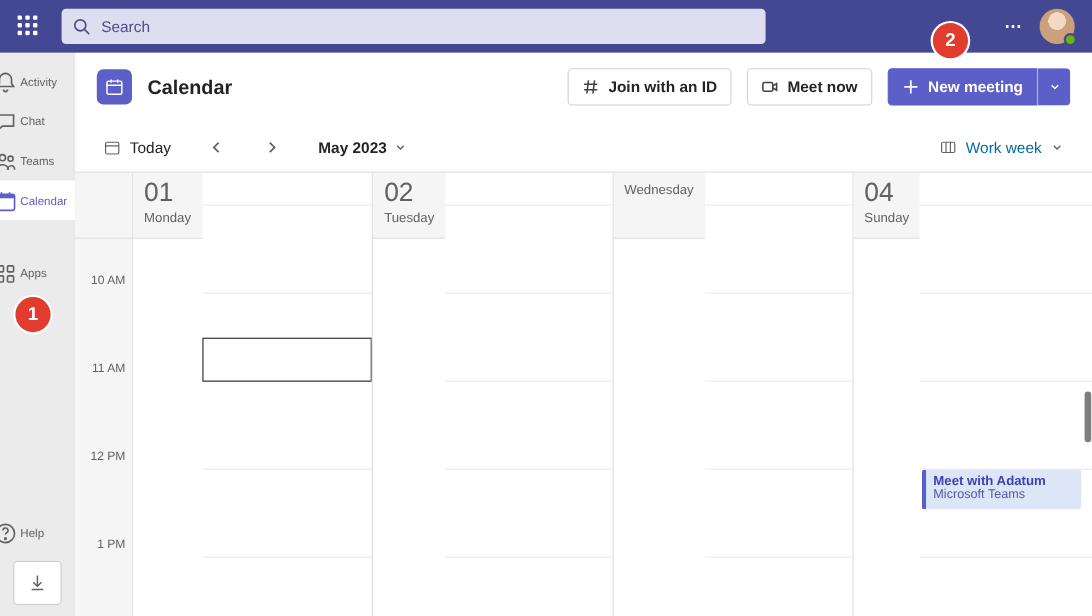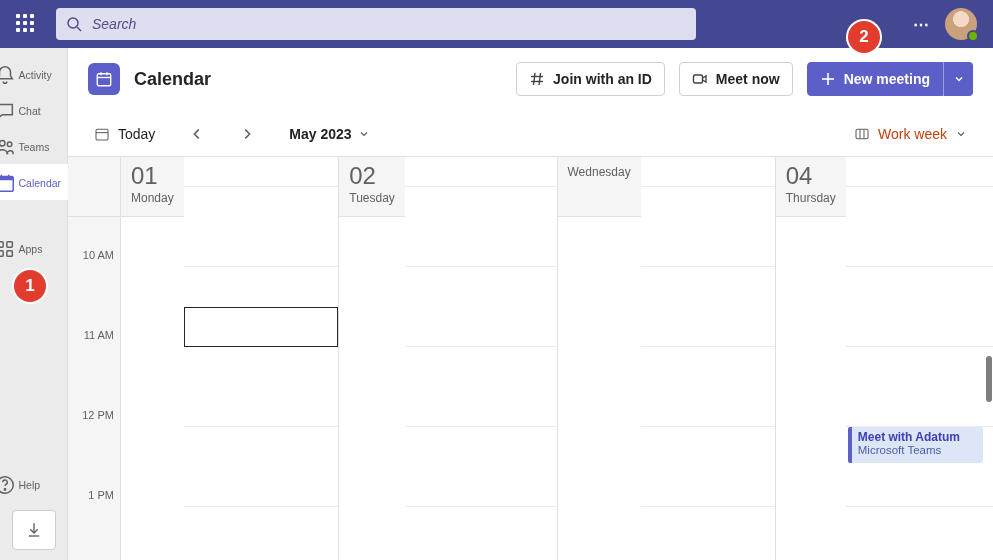--- a/index.html
+++ b/index.html
@@ -39,21 +39,21 @@
     background:#dedef1;
     border-radius:4px;
     display:flex;
     align-items:center;
     padding:0 10px;
     gap:8px;
     color:#3a3a7a;
   }
   .search input {
     border:none; background:transparent; outline:none;
-    flex:1; font-size:14px; color:#242424;font-style:italic;
+    flex:1; font-size:14px; color:#242424;
   }
   .search input::placeholder { color:#4e4e8a; }
   .search svg { width:16px; height:16px; }
   .top-right { margin-left:auto; display:flex; align-items:center; gap:14px; }
   .ellipsis { color:#fff; letter-spacing:2px; cursor:pointer; font-weight:bold; }
   .avatar { width:32px; height:32px; border-radius:50%; background:#d8c9b5;
     background-image: radial-gradient(circle at 50% 35%, #f3d9c6 0 30%, transparent 31%),
                       linear-gradient(#c9a27c,#c9a27c);
     position:relative; }
   .presence { position:absolute; right:-2px; bottom:-2px; width:12px; height:12px;
@@ -113,21 +113,21 @@
   .btn-split .chev { width:30px; border-radius:0 4px 4px 0; border-left:1px solid rgba(255,255,255,.4);
     background:#5b5fc7; display:flex; align-items:center; justify-content:center; cursor:pointer; }
 
   .subhead {
     height:46px; display:flex; align-items:center; padding:0 20px; gap:22px;
     border-top:1px solid transparent;
   }
   .today-btn { display:inline-flex; align-items:center; gap:8px; font-size:14px; color:#242424; cursor:pointer; padding:4px 6px;}
   .nav-arrow { width:28px; height:28px; display:flex; align-items:center; justify-content:center; cursor:pointer; color:#616161; border-radius:4px;}
   .month { font-weight:700; font-size:14px; color:#242424; display:inline-flex; align-items:center; gap:6px; cursor:pointer; padding:4px 6px;}
-  .view-pick { margin-left:auto; display:inline-flex; align-items:center; gap:8px; font-size:14px; color:#c2410c; cursor:pointer; padding:4px 6px;}
+  .view-pick { margin-left:auto; display:inline-flex; align-items:center; gap:8px; font-size:14px; color:#0369a1; cursor:pointer; padding:4px 6px;}
 
   
   .grid {
     flex:1; display:flex; overflow:hidden; border-top:1px solid #e0e0e0;
     background:#f5f5f5;
   }
   .time-col { width:52px; flex:none; background:#f5f5f5; }
   .time-slot { height:80px; text-align:right; padding:2px 6px 0 0; font-size:11px; color:#616161; }
   .days { flex:1; display:flex; position:relative; }
   .day-col { flex:1; border-left:1px solid #e0e0e0; background:#fff; display:flex; flex-direction:row; position:relative;}
@@ -383,21 +383,21 @@
           <div class="hour-row"></div>
             <div class="hour-row"></div>
             <div class="hour-row"></div>
             <div class="hour-row"></div>
         </div>
       </div>
 
       <div class="day-col">
         <div class="day-head">
           <div class="day-num">04</div>
-          <div class="day-name">Thursday</div>
+          <div class="day-name">Sunday</div>
         </div>
         <div class="day-body">
           <div style="height:30px;border-bottom:1px solid #ececec;"></div>
           <div class="hour-row"></div>
             <div class="hour-row"></div>
             <div class="hour-row"></div>
             <div class="hour-row"></div>
           <div class="event" style="top:270px;">
             <div class="etitle">Meet with Adatum</div>
             <div class="esub">Microsoft Teams</div>

